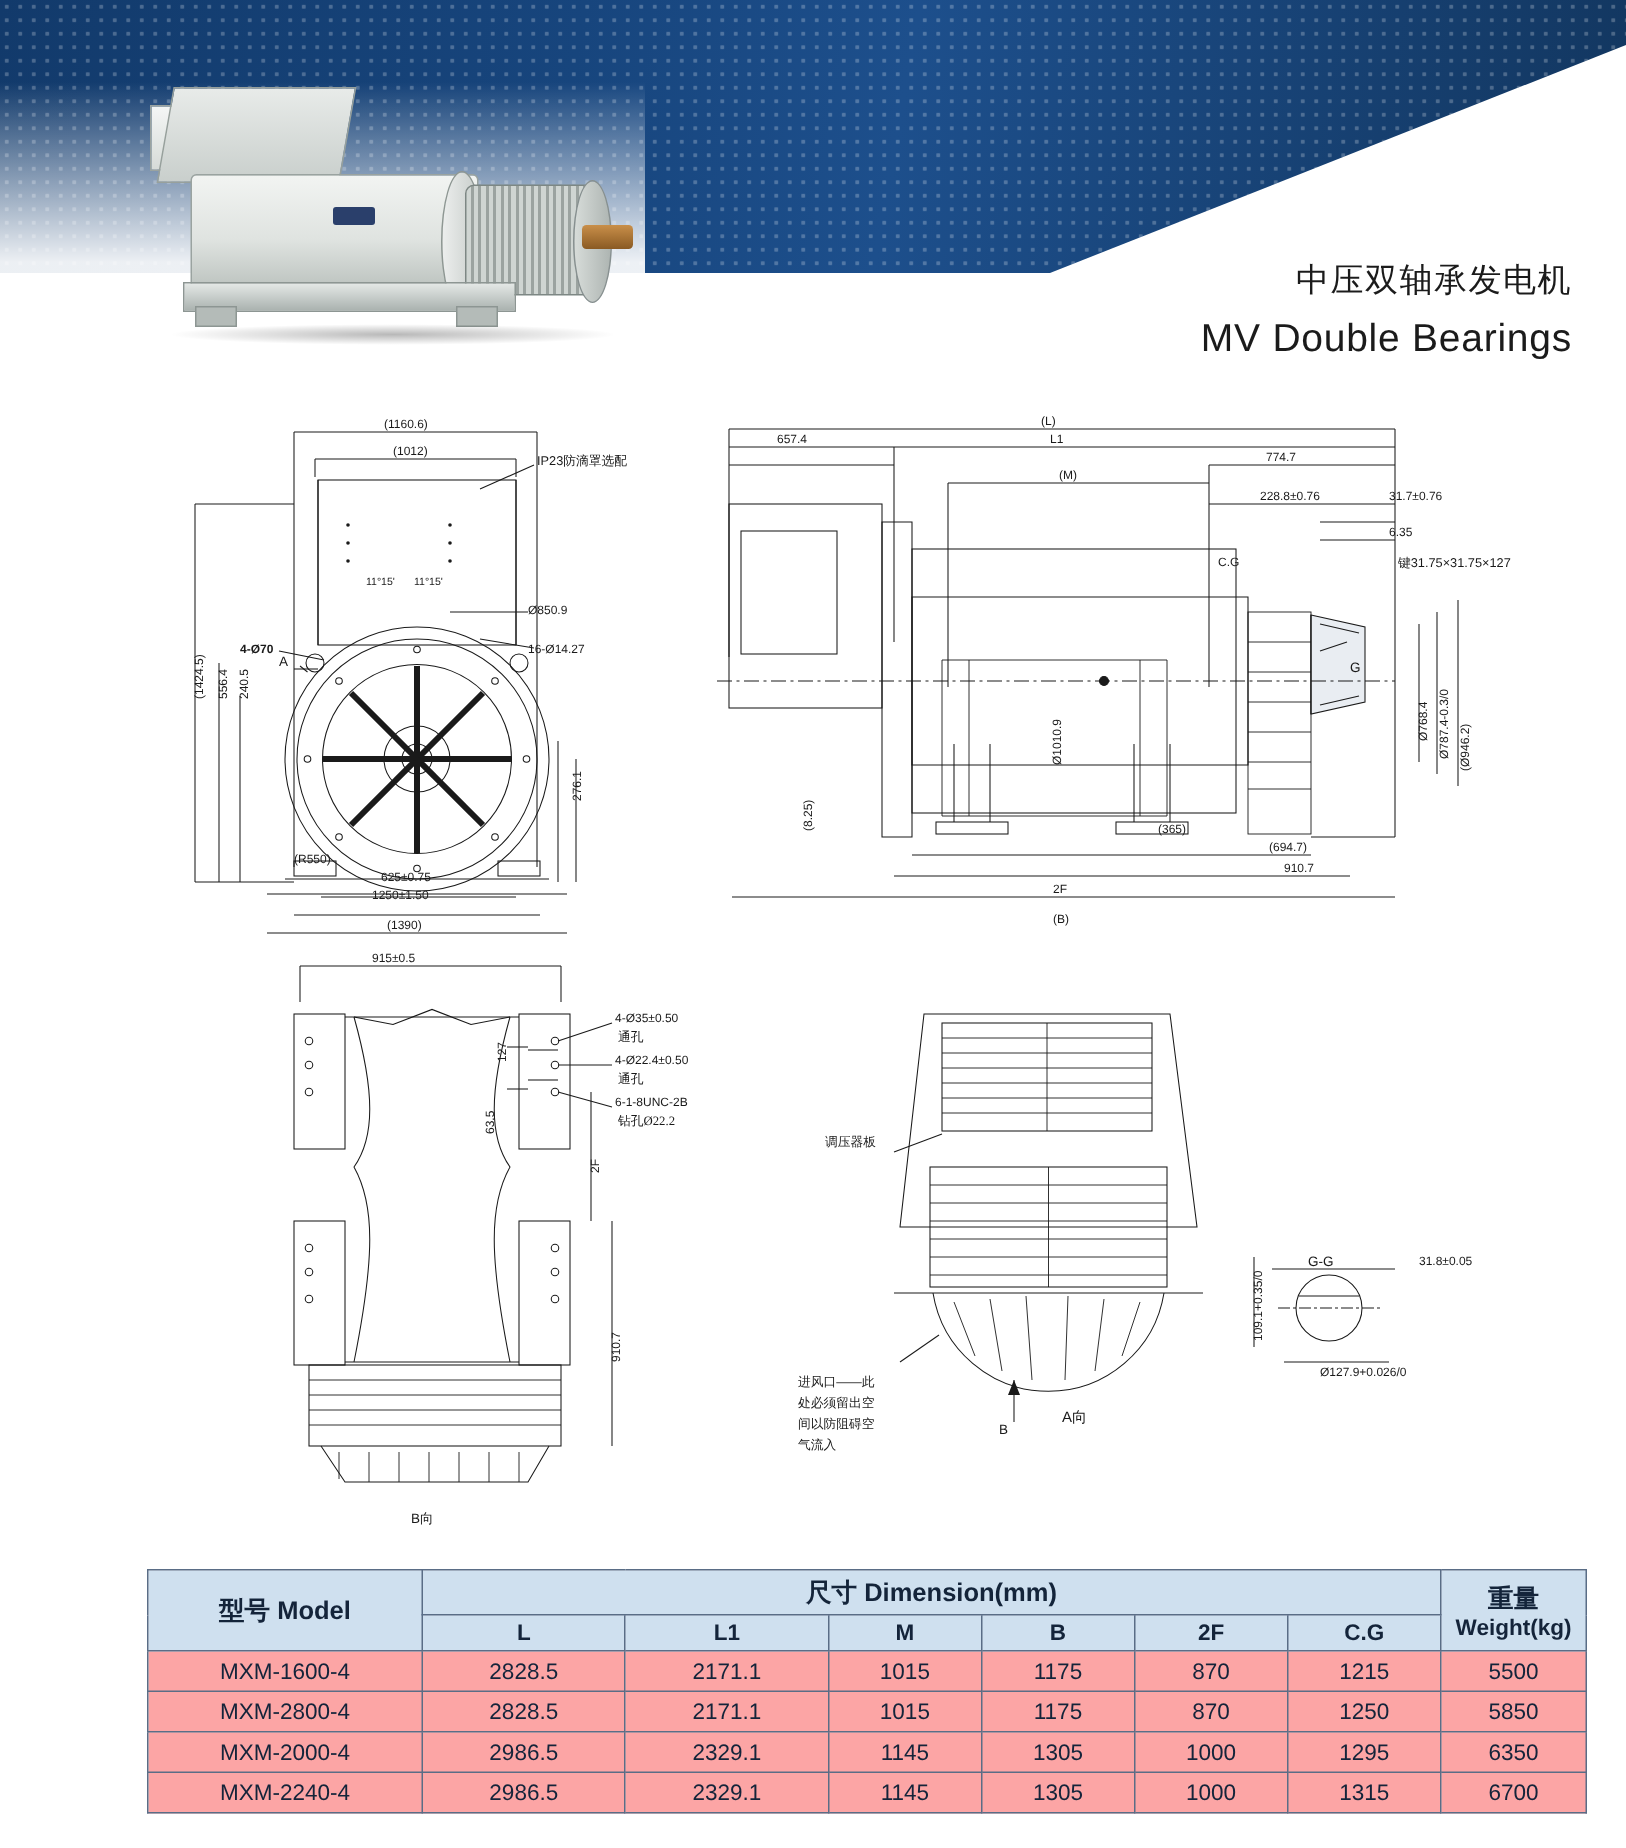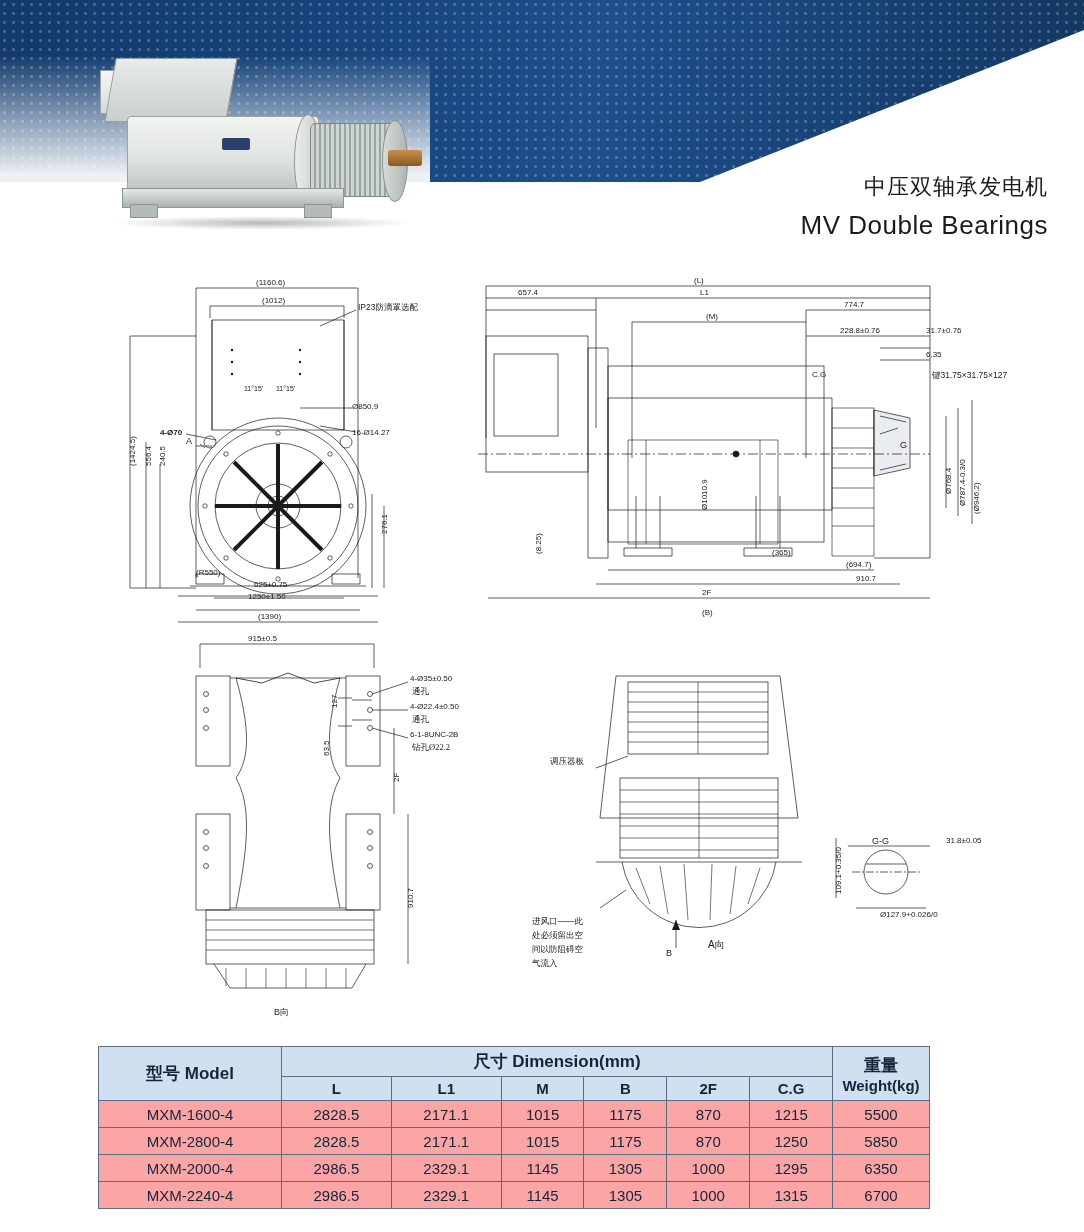--- a/index.html
+++ b/index.html
@@ -96,21 +96,21 @@
     position:absolute;font-size:8px;color:#1a1a1a;white-space:nowrap;
     font-family:"Liberation Sans", sans-serif;
   }
   .dim.sm{font-size:7px;}
   .dim.cn{font-size:8.5px;}
   .vert{transform:rotate(-90deg);transform-origin:left top;}
   svg.draw{position:absolute;left:0;top:0;}
 
   
   .tablewrap{position:absolute;left:98px;top:1046px;width:888px;}
-  table{border-collapse:collapse;width:832px;font-size:15px;}
+  table{border-collapse:collapse;width:960px;font-size:15px;}
   th,td{border:1px solid #5a6d86;text-align:center;color:#14243a;}
   thead th{background:#cfe0ef;font-weight:bold;padding:3px 2px;}
   thead th.model{font-size:17px;width:178px;}
   thead th.dimgroup{font-size:17px;}
   thead th.weight{font-size:15px;width:92px;}
   thead th.weight .zh{font-size:17px;display:block;font-weight:bold;}
   tbody td{background:#fca5a5;padding:2px 2px;font-size:15px;height:22px;}
   tbody td.model{font-size:15px;}
   .sub th{font-size:15px;font-weight:bold;background:#cfe0ef;}
 </style>

